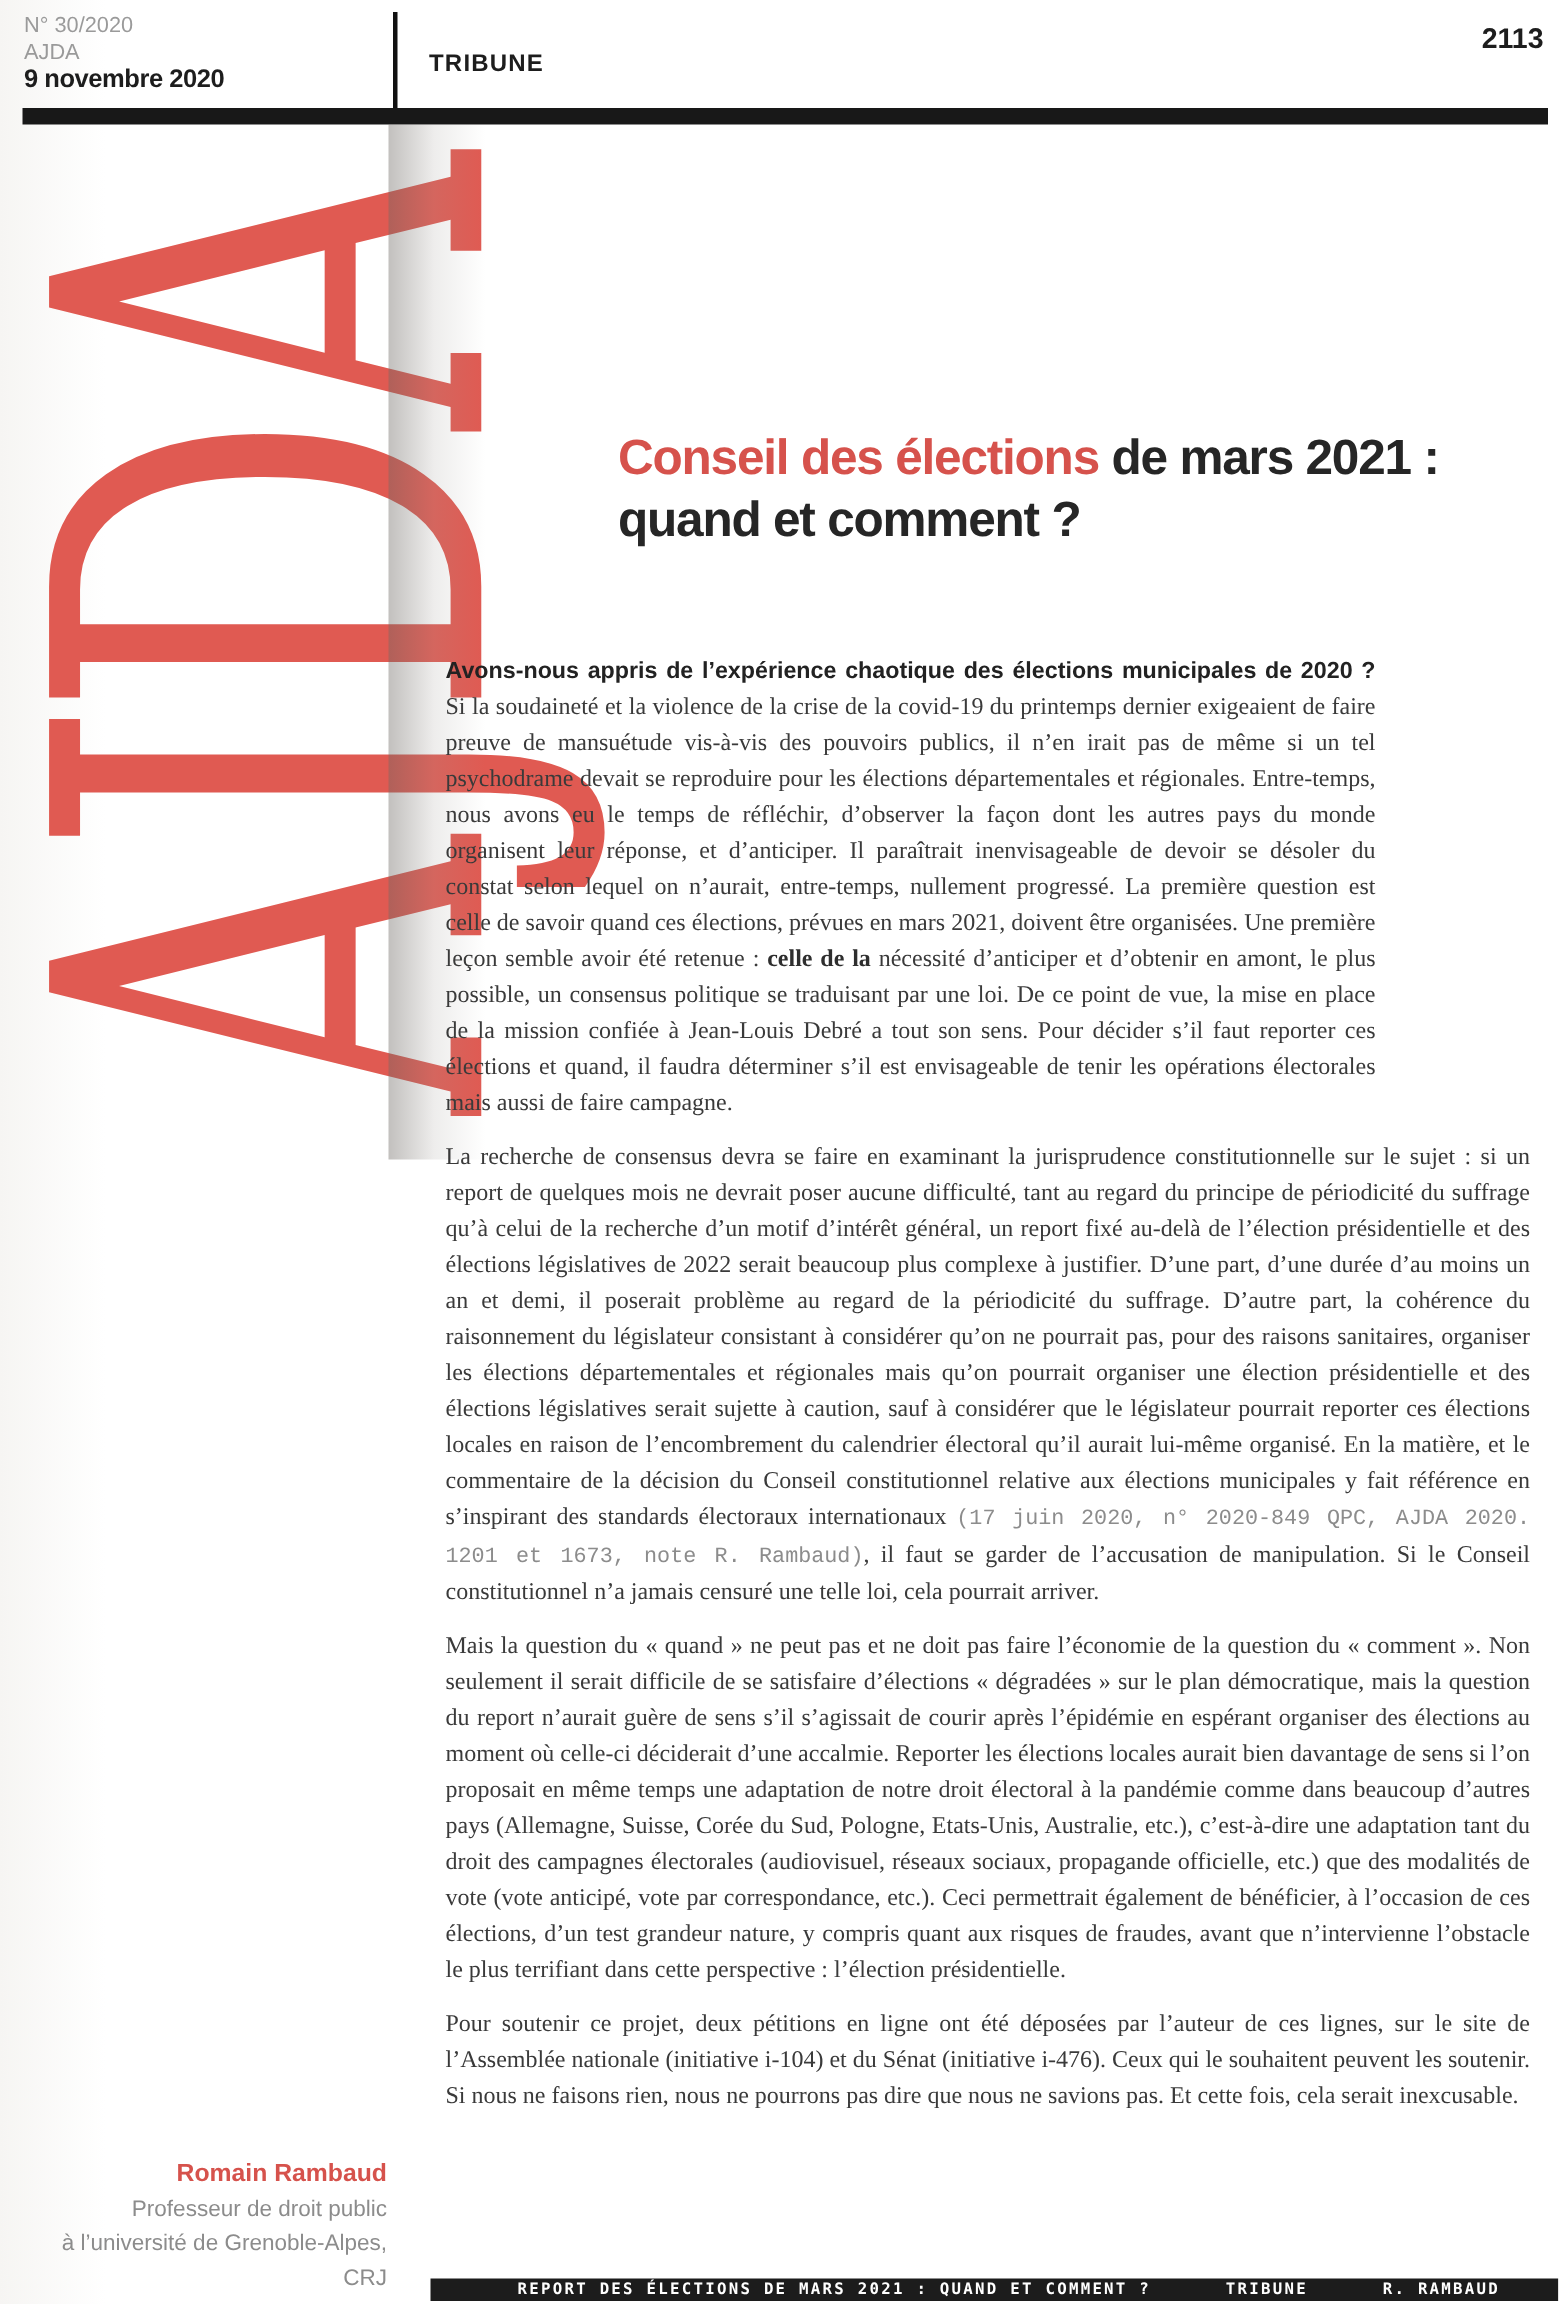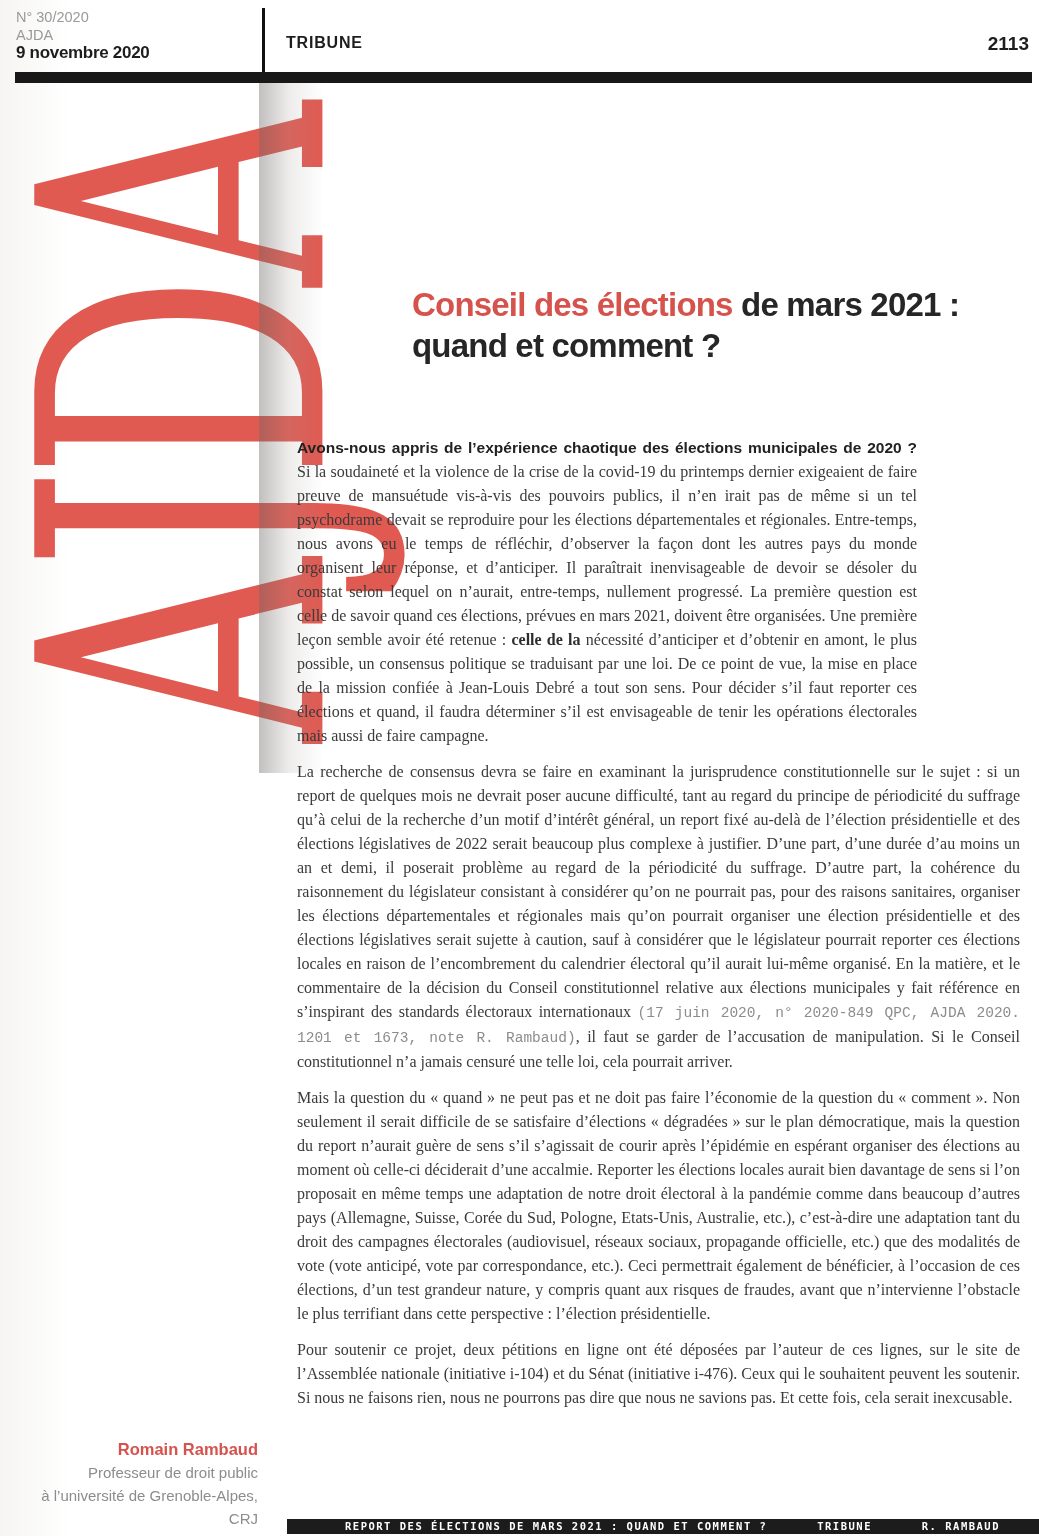--- a/index.html
+++ b/index.html
@@ -7,21 +7,21 @@
     position:relative;width:1039px;height:1536px;margin:0 auto;
     background:linear-gradient(to right,#f6f5f3 0px,#ffffff 70px);
     overflow:hidden;
     font-family:"Liberation Sans",sans-serif;
   }
   
   .masthead{position:absolute;left:16px;top:8px;line-height:18px;font-size:14.5px;color:#9a9a9a;}
   .masthead .date{color:#1d1d1d;font-weight:bold;font-size:17px;letter-spacing:-0.3px;}
   .header-rule-v{position:absolute;left:262px;top:8px;width:3px;height:64px;background:#111;}
   .section-label{position:absolute;left:286px;top:34px;font-size:16px;font-weight:bold;color:#1d1d1d;letter-spacing:0.8px;}
-  .page-number{position:absolute;right:10px;top:33px;font-size:19px;font-weight:bold;color:#1d1d1d;}
+  .page-number{position:absolute;right:10px;top:16px;font-size:19px;font-weight:bold;color:#1d1d1d;}
   .header-bar{position:absolute;left:15px;top:72px;width:1017px;height:11px;background:#181818;}
   
   .logo-anchor{position:absolute;left:186px;top:428px;width:0;height:0;}
   .logo-text{
     position:absolute;left:0;top:0;white-space:nowrap;
     font-family:"DejaVu Serif",serif;
     font-size:255px;font-weight:normal;letter-spacing:-0.045em;
     color:#e05a52;
     transform:translate(-50%,-50%) rotate(-90deg) scaleY(1.55);
     transform-origin:center center;

